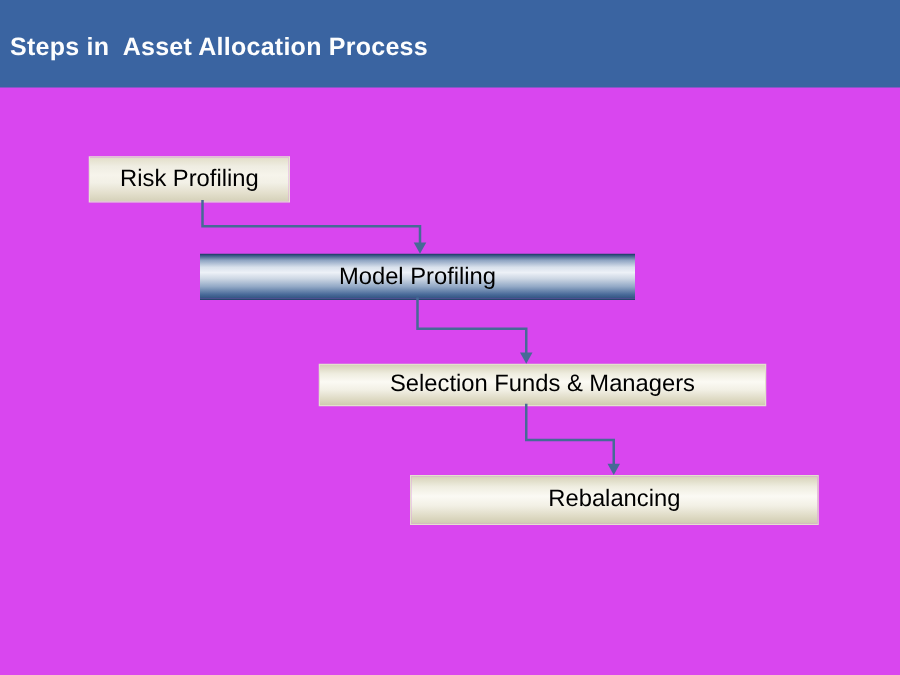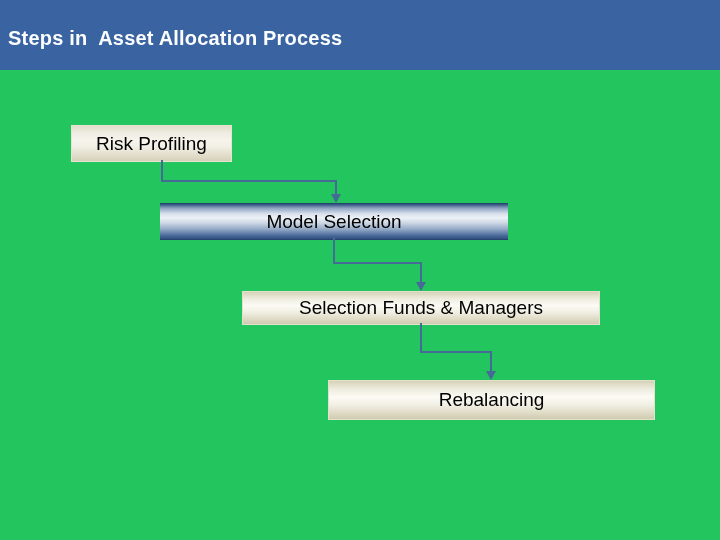--- a/index.html
+++ b/index.html
@@ -1,20 +1,20 @@
 <!DOCTYPE html>
 <html><head>
 <meta charset="utf-8">
 <style>
   html, body { margin: 0; padding: 0; background: #ffffff; }
   .slide {
     position: relative;
     width: 720px;
     height: 540px;
-    background: #22c55e;
+    background: #d946ef;
     overflow: hidden;
     font-family: "Liberation Sans", "DejaVu Sans", sans-serif;
   }
 
   
   .header {
     position: absolute;
     left: 0; top: 0;
     width: 720px; height: 70px;
     background: #3A64A1;
@@ -55,21 +55,21 @@
     border-bottom: 1px solid #27446E;
   }
   .tan {
     background: linear-gradient(180deg,
       #D6D2B8 0%, #EFEDE0 22%, #FBFAF4 42%,
       #F2F0E5 62%, #DEDAC4 85%, #CFCBB0 100%);
     border: 1px solid #E3E0CD;
   }
   .step-1 { left: 71px;  top: 125px; width: 159px; height: 35px; }
   .step-2 { left: 160px; top: 203px; width: 348px; height: 35px; }
-  .step-3 { left: 242px; top: 291px; width: 356px; height: 32px; }
+  .step-3 { left: 255px; top: 291px; width: 356px; height: 32px; }
   .step-4 { left: 328px; top: 380px; width: 325px; height: 38px; }
 
   .connectors {
     position: absolute;
     left: 0; top: 0;
     width: 720px; height: 540px;
     pointer-events: none;
   }
 </style>
 </head>
@@ -79,21 +79,21 @@
 
   <div class="header">
     <h1 class="title">Steps in  Asset Allocation Process</h1>
   </div>
 
   <div class="step step-1 cream">
     <span>Risk Profiling</span>
   </div>
 
   <div class="step step-2 blue-glossy">
-    <span>Model Selection</span>
+    <span>Model Profiling</span>
   </div>
 
   <div class="step step-3 tan">
     <span>Selection Funds &amp; Managers</span>
   </div>
 
   <div class="step step-4 tan">
     <span>Rebalancing</span>
   </div>
 

